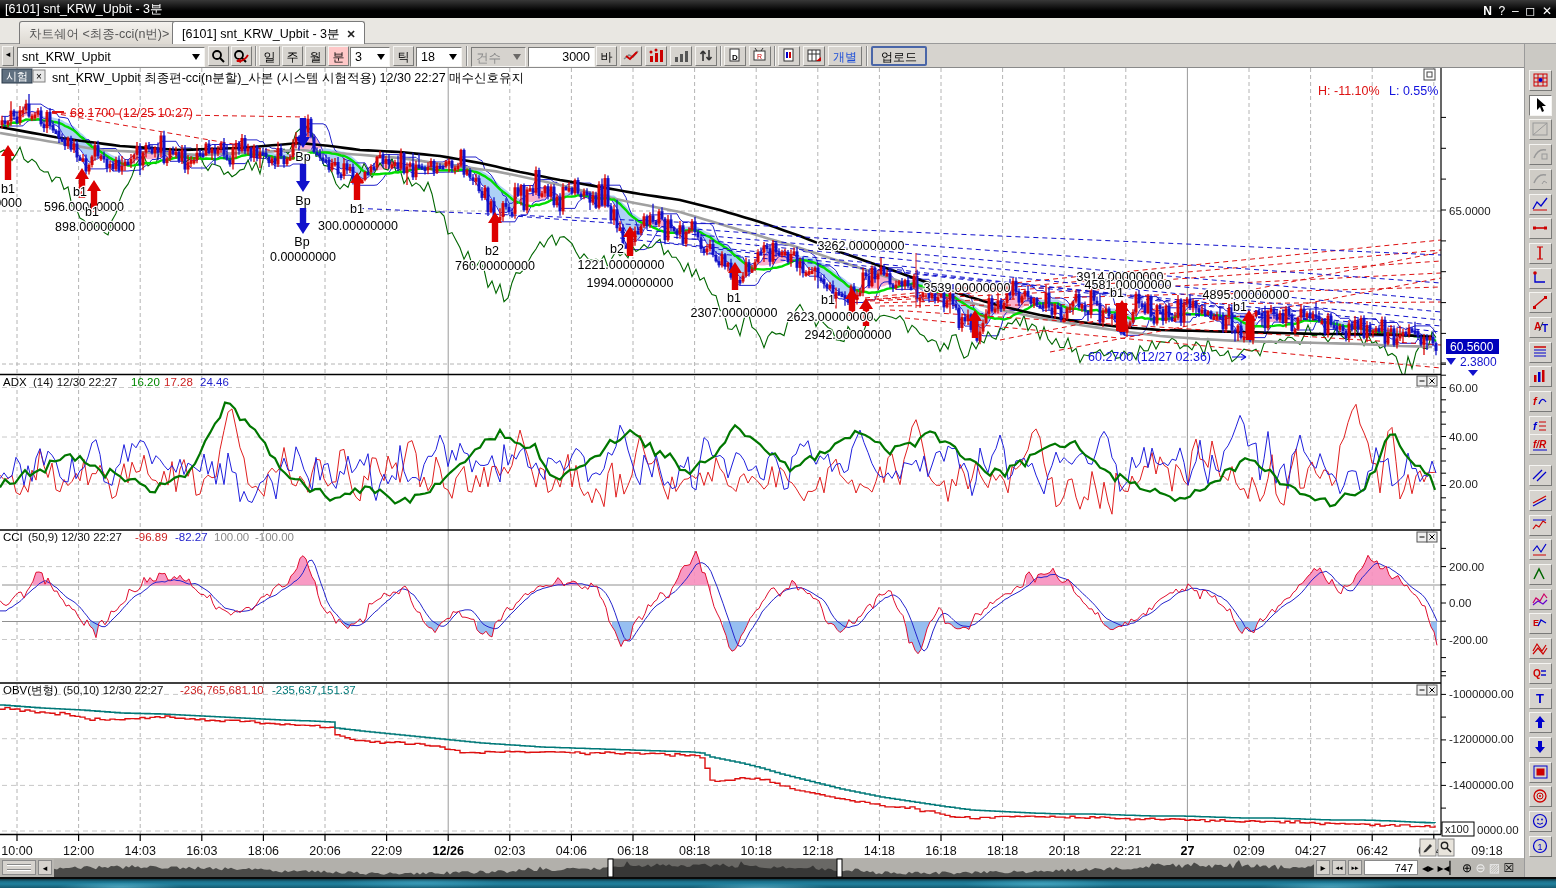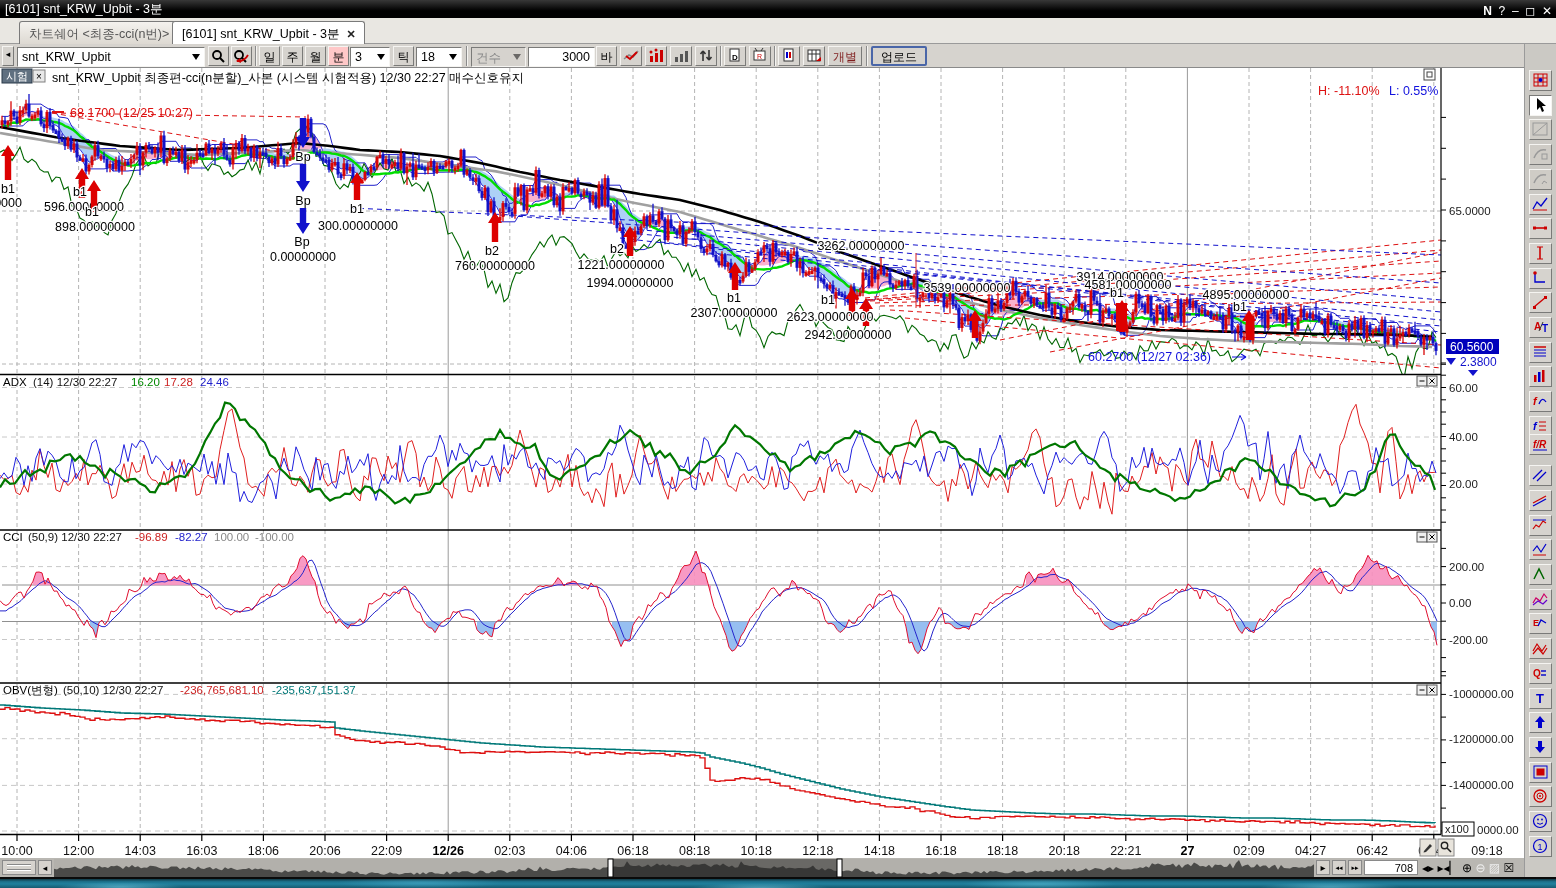--- a/index.html
+++ b/index.html
@@ -1502,21 +1502,21 @@
     </div>
     <div class="tb" style="left:803px;width:22px">
       <span style="margin-top:1px"><svg width="17" height="15">
           <rect x="2" y="2" width="12" height="11" fill="#fff" stroke="#333"></rect>
           <line x1="2" y1="6" x2="14" y2="6" stroke="#333"></line>
           <line x1="6" y1="2" x2="6" y2="13" stroke="#333"></line>
           <line x1="10" y1="2" x2="10" y2="13" stroke="#333"></line>
           <path d="M10 13 L15 13 L15 9 Z" fill="#c00"></path>
         </svg></span>
     </div>
-    <div class="tb" style="left:828px;width:34px;color:#7f1d1d">
+    <div class="tb" style="left:828px;width:34px;color:#1d4ed8">
       <span>개별</span>
     </div>
     <div class="sep" style="left:866px"></div>
     <div class="tb" style="left:871px;width:56px;border:2px solid #4a66a8;border-radius:2px;background:#d6d3ce">
       <span style="margin-top:1px">업로드</span>
     </div>
     <div class="tb" style="left:1531px;width:22px">
       <span style="margin-top:1px"><svg width="16" height="15">
           <path d="M9 1 L4 8 L7 8 L5 14 L12 6 L9 6 Z" fill="#2244cc" stroke="#111" stroke-width="0.7"></path>
         </svg></span>
@@ -1672,15 +1672,15 @@
       <rect x="54" y="1" width="1260" height="18" fill="#b2b0ab"></rect>
       <rect x="610" y="1" width="230" height="18" fill="#8d8b87"></rect>
       <polygon points="54,19.0 54,10.8 57,11.5 60,9.4 63,10.6 66,10.0 69,10.1 72,9.6 75,8.5 78,10.3 81,11.0 84,8.5 87,8.1 90,8.7 93,9.9 96,11.3 99,7.8 102,9.6 105,9.0 108,9.9 111,7.9 114,8.3 117,7.6 120,8.7 123,10.9 126,8.1 129,9.5 132,6.9 135,9.2 138,8.2 141,10.3 144,9.6 147,9.8 150,7.8 153,8.1 156,8.5 159,9.7 162,10.7 165,10.6 168,10.5 171,8.6 174,8.4 177,8.5 180,11.2 183,9.4 186,10.8 189,8.7 192,10.2 195,11.4 198,8.6 201,10.5 204,10.9 207,9.8 210,9.1 213,11.5 216,9.9 219,11.4 222,12.2 225,9.2 228,10.9 231,9.7 234,11.0 237,12.1 240,11.6 243,11.0 246,10.9 249,9.9 252,11.9 255,10.5 258,11.3 261,10.4 264,11.6 267,11.8 270,11.5 273,13.4 276,13.1 279,14.0 282,14.5 285,12.3 288,14.1 291,13.3 294,12.3 297,13.4 300,13.0 303,12.6 306,12.3 309,14.3 312,12.2 315,14.3 318,12.4 321,14.7 324,12.4 327,14.6 330,14.4 333,15.6 336,13.2 339,14.8 342,15.7 345,15.4 348,13.3 351,13.6 354,14.9 357,13.5 360,16.1 363,15.9 366,16.7 369,15.1 372,14.3 375,15.0 378,14.9 381,16.3 384,16.8 387,15.8 390,14.3 393,15.5 396,15.5 399,16.6 402,16.0 405,15.0 408,15.0 411,14.7 414,16.7 417,14.4 420,16.4 423,14.2 426,16.3 429,14.3 432,14.1 435,15.6 438,15.5 441,16.0 444,16.2 447,13.2 450,16.5 453,14.1 456,13.6 459,14.8 462,13.2 465,13.3 468,13.2 471,14.7 474,15.8 477,14.8 480,12.5 483,12.9 486,15.2 489,15.3 492,13.3 495,14.2 498,12.3 501,12.3 504,13.1 507,14.9 510,13.8 513,12.9 516,13.8 519,11.1 522,12.2 525,12.3 528,9.6 531,11.0 534,13.0 537,13.0 540,8.4 543,11.9 546,10.2 549,11.4 552,12.9 555,13.0 558,12.4 561,12.3 564,11.4 567,10.1 570,10.2 573,9.7 576,10.3 579,10.7 582,10.5 585,10.5 588,10.7 591,11.9 594,9.4 597,11.3 600,11.8 603,9.6 606,9.6 609,8.7 612,8.7 615,8.5 618,9.1 621,8.9 624,8.5 627,3.3 630,7.2 633,7.9 636,8.1 639,7.3 642,9.1 645,8.3 648,6.4 651,9.1 654,7.5 657,5.6 660,7.5 663,6.3 666,8.1 669,6.2 672,8.2 675,8.2 678,8.7 681,6.9 684,7.5 687,9.0 690,8.8 693,6.6 696,6.5 699,6.7 702,6.0 705,5.8 708,7.5 711,9.0 714,6.7 717,6.3 720,7.8 723,5.6 726,7.5 729,9.1 732,7.5 735,9.8 738,9.2 741,3.3 744,6.8 747,7.3 750,7.9 753,7.9 756,7.5 759,9.2 762,9.7 765,9.9 768,10.3 771,10.5 774,8.2 777,9.8 780,9.2 783,7.9 786,10.4 789,9.8 792,10.1 795,10.6 798,10.1 801,9.9 804,10.2 807,10.2 810,9.6 813,7.4 816,10.9 819,11.9 822,10.0 825,12.4 828,10.5 831,11.1 834,12.8 837,13.1 840,12.3 843,13.3 846,12.6 849,12.4 852,13.5 855,10.6 858,10.7 861,13.1 864,13.9 867,12.7 870,14.2 873,13.3 876,16.2 879,15.2 882,16.3 885,13.2 888,13.6 891,15.5 894,14.3 897,15.7 900,15.6 903,16.2 906,16.5 909,13.8 912,15.6 915,13.7 918,13.7 921,15.7 924,14.6 927,15.7 930,16.2 933,14.7 936,13.7 939,16.5 942,13.6 945,13.6 948,14.3 951,15.0 954,16.4 957,15.0 960,15.3 963,13.9 966,13.7 969,14.5 972,15.7 975,13.2 978,13.8 981,15.3 984,13.1 987,15.2 990,13.0 993,13.4 996,13.0 999,13.9 1002,14.4 1005,15.3 1008,15.2 1011,14.4 1014,12.4 1017,13.8 1020,13.5 1023,13.0 1026,15.2 1029,14.5 1032,13.9 1035,12.5 1038,13.8 1041,12.5 1044,13.7 1047,12.9 1050,13.2 1053,13.9 1056,11.5 1059,12.9 1062,10.9 1065,14.1 1068,10.6 1071,13.1 1074,10.7 1077,13.6 1080,12.8 1083,12.1 1086,10.3 1089,12.7 1092,11.5 1095,10.1 1098,10.4 1101,10.9 1104,12.6 1107,10.3 1110,9.2 1113,12.1 1116,8.9 1119,10.4 1122,11.5 1125,11.4 1128,11.2 1131,11.4 1134,10.5 1137,10.6 1140,9.2 1143,10.0 1146,8.2 1149,9.8 1152,5.2 1155,6.6 1158,5.5 1161,6.6 1164,7.8 1167,6.9 1170,6.9 1173,5.6 1176,9.1 1179,6.2 1182,10.1 1185,7.0 1188,6.1 1191,8.3 1194,4.6 1197,5.9 1200,8.2 1203,8.1 1206,9.1 1209,6.7 1212,10.1 1215,6.6 1218,6.9 1221,6.7 1224,9.1 1227,8.8 1230,5.2 1233,10.5 1236,5.1 1239,2.0 1242,8.7 1245,7.3 1248,6.6 1251,9.4 1254,9.3 1257,6.1 1260,9.0 1263,7.5 1266,7.4 1269,10.5 1272,8.1 1275,6.7 1278,11.8 1281,6.9 1284,9.9 1287,10.3 1290,10.5 1293,9.0 1296,9.0 1299,9.8 1302,9.3 1305,10.1 1308,8.2 1311,8.4 1314,6.3 1314,19.0" fill="#4a4a48"></polygon>
       <polygon points="610,1 840,1 840,19 610,19" fill="#000" fill-opacity="0.25"></polygon>
       <rect x="608" y="1" width="5" height="18" fill="#fff" stroke="#000"></rect>
       <rect x="837" y="1" width="5" height="18" fill="#fff" stroke="#000"></rect>
     </svg>
     <div style="position:absolute;left:1316px;top:2px;width:14px;height:15px;background:#d6d3ce;border:1px solid #8a8a8a;font-size:10px;text-align:center;line-height:14px">▸</div>
     <div style="position:absolute;left:1332px;top:2px;width:14px;height:15px;background:#d6d3ce;border:1px solid #8a8a8a;font-size:7px;text-align:center;line-height:14px">◂◂</div>
     <div style="position:absolute;left:1348px;top:2px;width:14px;height:15px;background:#d6d3ce;border:1px solid #8a8a8a;font-size:7px;text-align:center;line-height:14px">▸▸</div>
-    <div style="position:absolute;left:1364px;top:2px;width:54px;height:15px;background:#fff;border:1px solid #8a8a8a;font-size:11px;text-align:right;line-height:14px;padding-right:4px">708</div>
+    <div style="position:absolute;left:1364px;top:2px;width:54px;height:15px;background:#fff;border:1px solid #8a8a8a;font-size:11px;text-align:right;line-height:14px;padding-right:4px">747</div>
     <div style="position:absolute;left:1422px;top:3px;font-size:12px;color:#000">◂▸&nbsp;▸◂▏&nbsp;⊕&nbsp;<span style="color:#eee">⊖&nbsp;▨</span>&nbsp;☒</div>
   </div>
 <div class="abs taskbar"></div>
 </body></html>

